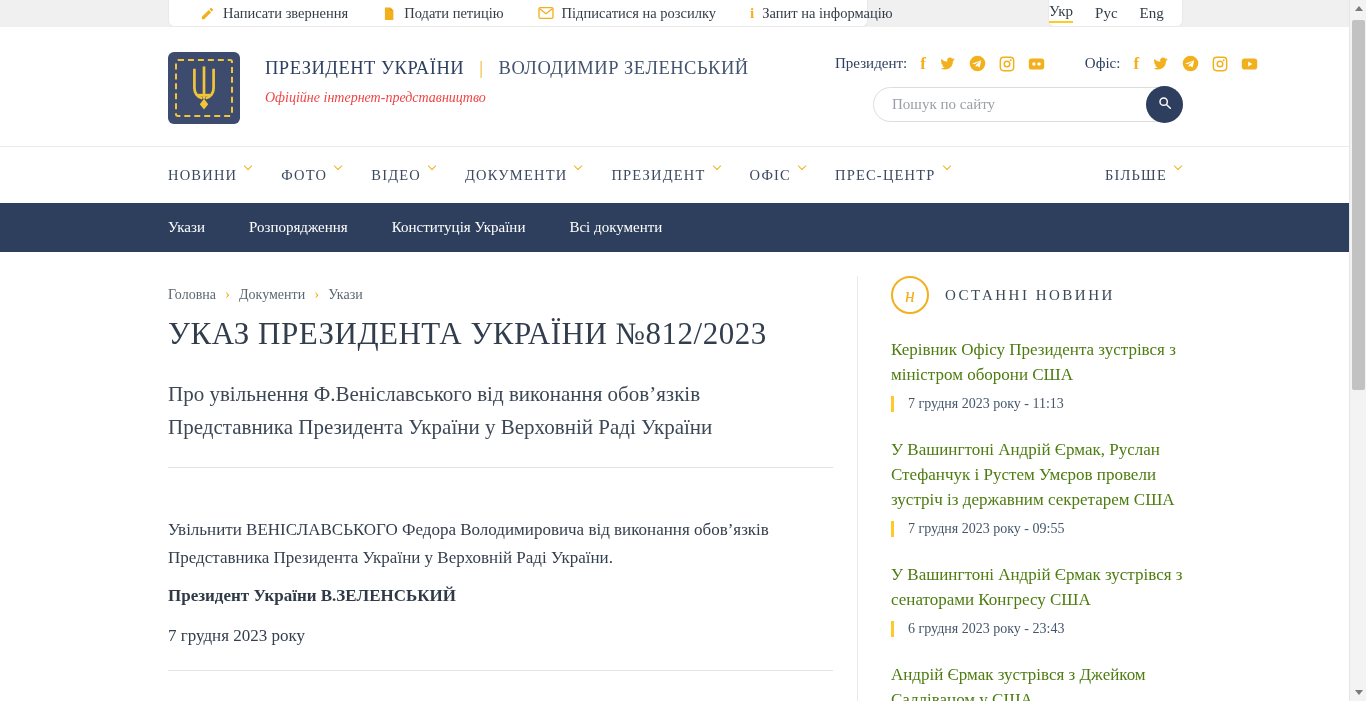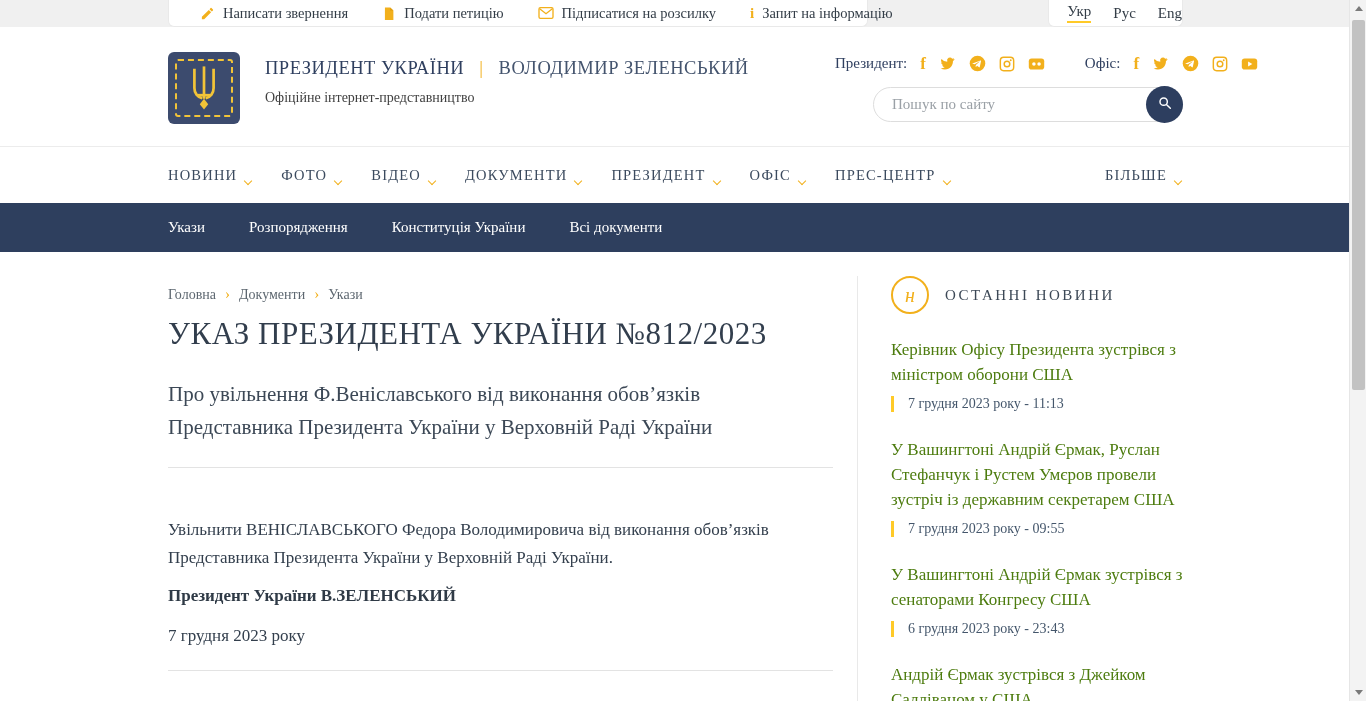--- a/index.html
+++ b/index.html
@@ -5,49 +5,49 @@
   * { margin:0; padding:0; box-sizing:border-box; }
   html,body { width:1366px; height:701px; overflow:hidden; }
   body { font-family:"Liberation Serif", serif; background:#ffffff; position:relative; }
 
   .viewport { position:absolute; top:0; left:0; width:1366px; height:701px; overflow:hidden; }
 
   
   .topstrip { position:absolute; top:0; left:0; width:1349px; height:27px; background:#f0f0f0; }
   .topbox { position:absolute; top:0; height:27px; background:#ffffff; border:1px solid #e9e9e9; border-top:none; border-radius:0 0 6px 6px; display:flex; align-items:center; }
   .topbox.links { left:168px; width:700px; padding:0 14px; }
-  .topbox.langs { left:1048px; width:135px; justify-content:flex-end; gap:22px; }
+  .topbox.langs { left:1048px; width:135px; justify-content:flex-start; gap:22px; }
   .toplink { display:flex; align-items:center; gap:8px; font-size:14.5px; color:#333d47; cursor:pointer; padding:0 17px; white-space:nowrap; }
   .topdiv { width:1px; height:15px; background:#e2e2e2; }
   .toplink svg { display:block; }
   .icon-info-glyph { font-weight:bold; color:#f2b01c; font-size:15px; font-family:"Liberation Serif", serif; }
   .lang { font-size:15px; color:#333d47; cursor:pointer; }
   .lang.active { border-bottom:2px solid #ffca28; padding-bottom:1px; }
 
   
   .header { position:absolute; top:27px; left:0; width:1349px; height:119px; background:#ffffff; }
   .logo { position:absolute; left:168px; top:25px; width:72px; height:72px; background:#3c4b6e; border-radius:6px; display:flex; align-items:center; justify-content:center; }
   .logo-inner { width:58px; height:58px; border:2.5px dashed #f2c438; border-radius:3px; display:flex; align-items:center; justify-content:center; }
   .titleline { position:absolute; left:265px; top:31px; font-size:18.5px; letter-spacing:.5px; white-space:nowrap; }
   .titleline .t-main { color:#2f3f5f; }
   .titleline .t-sep { color:#f2b01c; margin:0 10px; }
   .titleline .t-name { color:#44546e; }
-  .sitesub { position:absolute; left:265px; top:63px; font-size:14px; color:#404040; }
+  .sitesub { position:absolute; left:265px; top:63px; font-size:14px; color:#ef4444;font-style:italic; }
   .socials { position:absolute; left:835px; top:28px; display:flex; align-items:center; gap:13px; font-size:15px; color:#2f3f5f;justify-content:space-between; }
   .socials .grp-gap { width:14px; }
   .soc { display:flex; align-items:center; cursor:pointer; }
   .icon-fb-glyph { font-weight:bold; font-size:17px; color:#f2b01c; font-family:"Liberation Serif", serif; line-height:16px; }
   .searchbar { position:absolute; left:873px; top:60px; width:310px; height:35px; background:#fff; border:1px solid #ddd; border-radius:18px; display:flex; align-items:center; }
   .searchbar input { border:none; outline:none; background:transparent; font-family:"Liberation Serif", serif; font-size:15px; color:#333; padding:0 18px; flex:1; }
   .searchbar input::placeholder { color:#9aa0a6; }
   .searchbtn { width:37px; height:37px; margin-right:-1px; border-radius:50%; background:#2d3e5f; border:none; display:flex; align-items:center; justify-content:center; cursor:pointer; }
 
   
   .mainnav { position:absolute; top:146px; left:0; width:1349px; height:57px; background:#fff; border-top:1px solid #ececec; display:flex; align-items:center; padding:0 168px 0 168px; gap:30px; }
-  .navitem { font-size:14.5px; letter-spacing:1.2px; color:#3b4a5e; cursor:pointer; white-space:nowrap; display:flex; align-items:flex-end; }
+  .navitem { font-size:14.5px; letter-spacing:1.2px; color:#3b4a5e; cursor:pointer; white-space:nowrap; display:flex; align-items:flex-start; }
   .navitem.more { margin-left:auto; }
   .chev { display:inline-block; width:6px; height:6px; border-right:1.6px solid #f2b01c; border-bottom:1.6px solid #f2b01c; transform:rotate(45deg); margin-left:8px; margin-top:-4px; }
 
   
   .subnav { position:absolute; top:203px; left:0; width:1349px; height:49px; background:#2e3f5e; display:flex; align-items:center; padding-left:168px; gap:44px; }
   .subitem { color:#ffffff; font-size:15px; cursor:pointer; white-space:nowrap; }
 
   
   .content { position:absolute; top:252px; left:0; width:1349px; height:449px; background:#ffffff; }
   .breadcrumb { position:absolute; left:168px; top:34px; font-size:14px; color:#5d6770; display:flex; gap:9px; align-items:center; }

